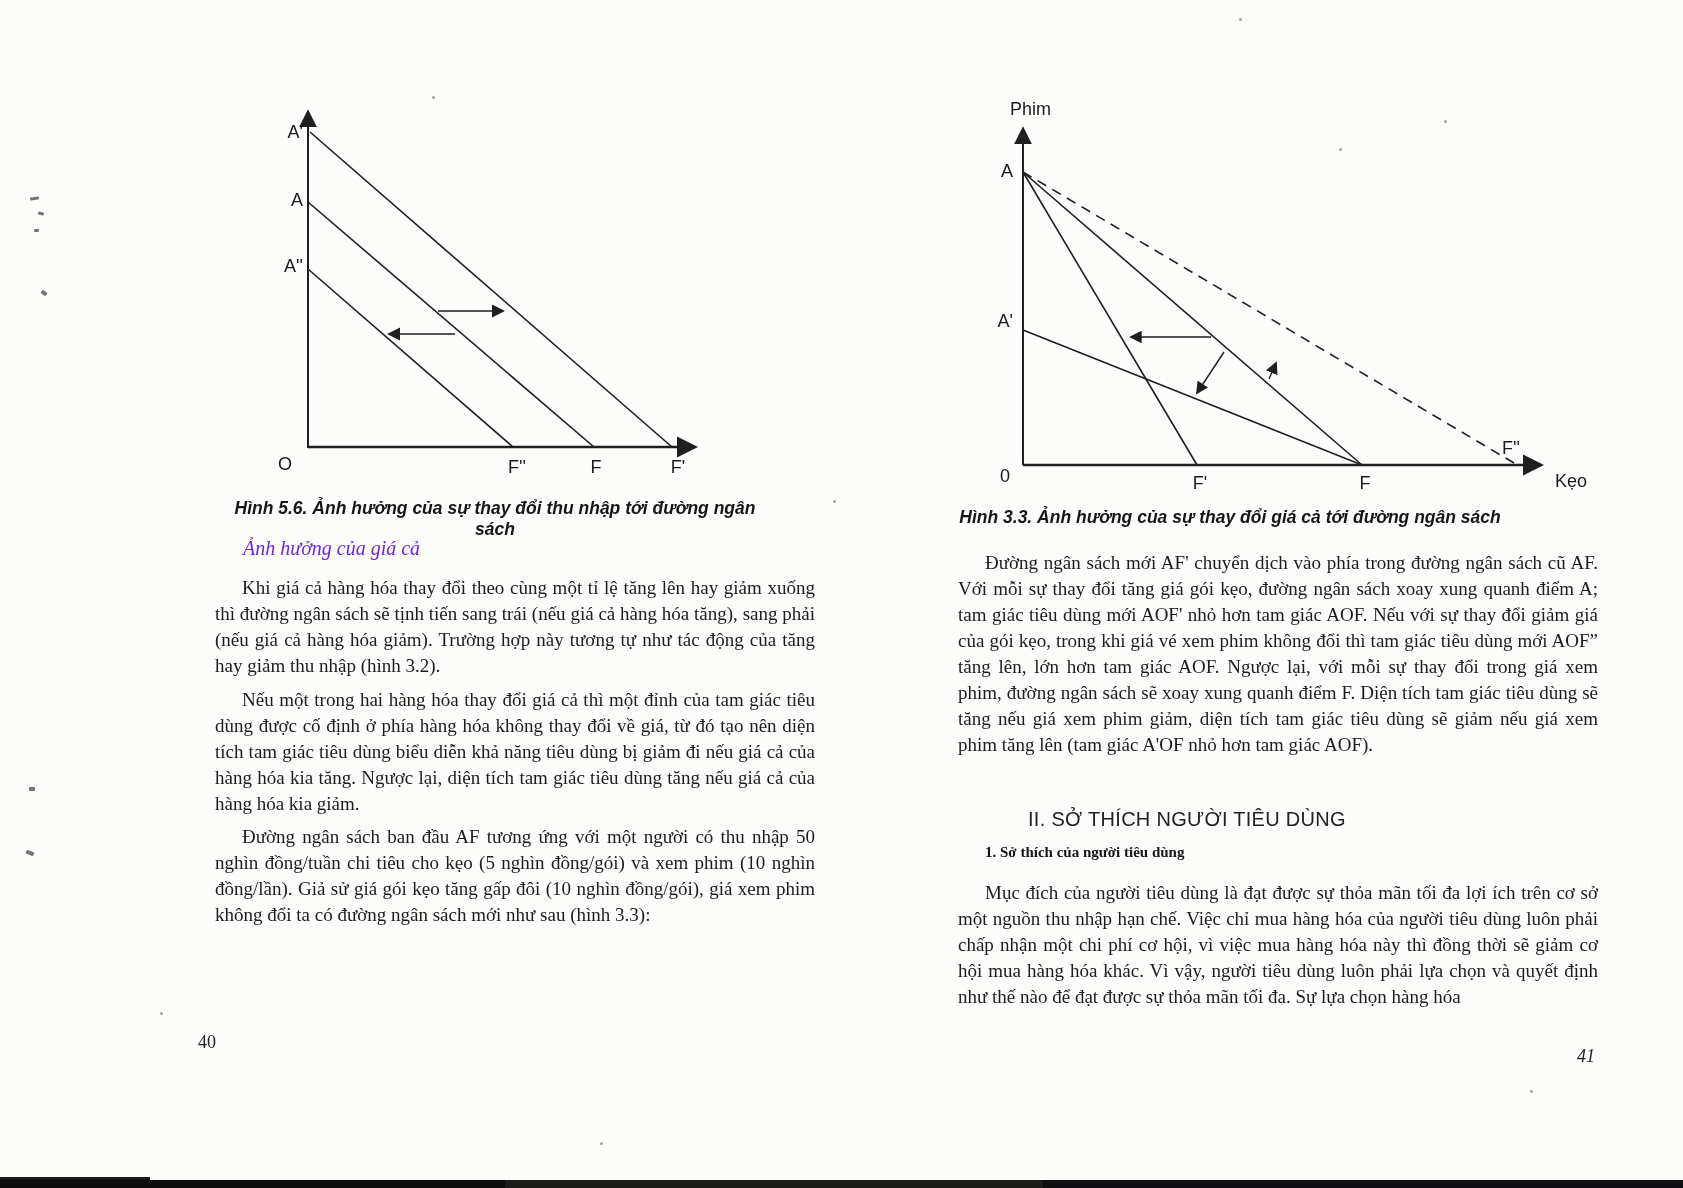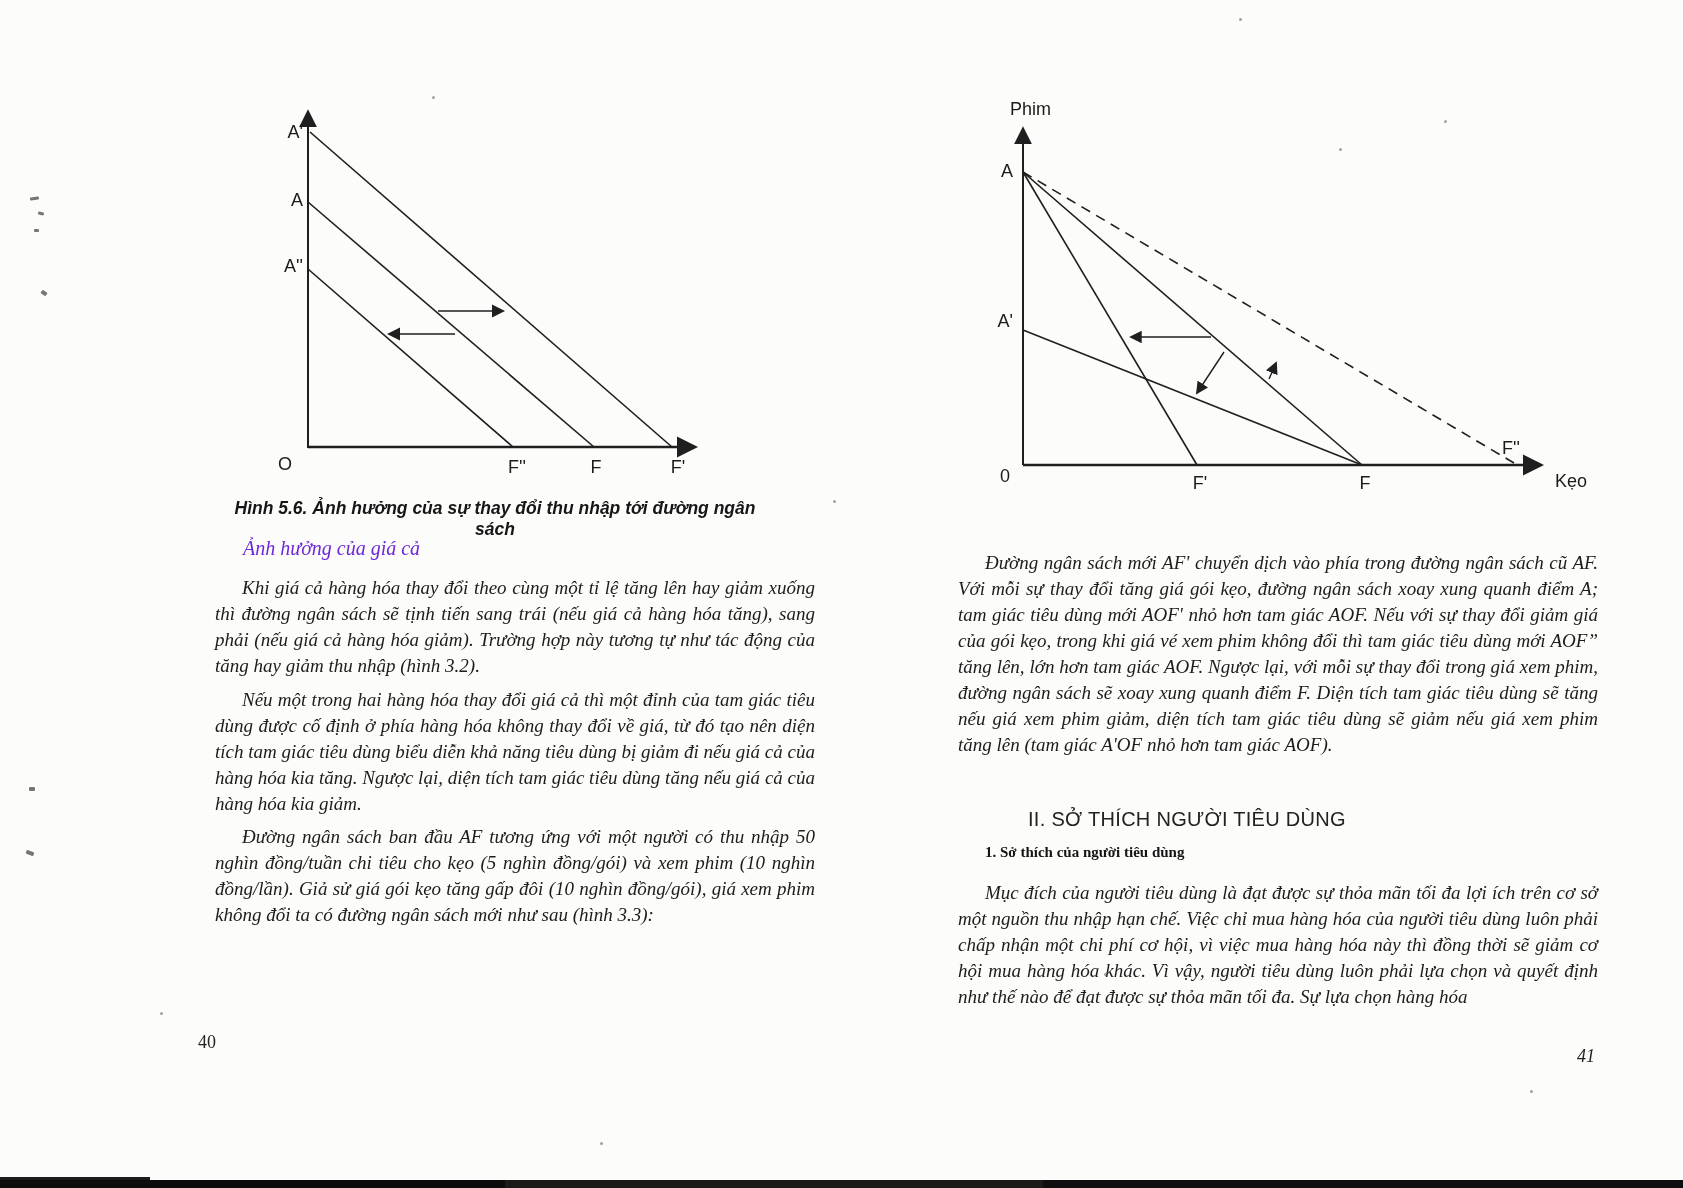--- a/index.html
+++ b/index.html
@@ -11,21 +11,21 @@
     font-family:"Liberation Serif", serif;
     color:#1c1c1c;
   }
   .par{
     position:absolute;
     font-size:19px;
     line-height:26px;
     text-align:justify;
     color:#1c1c1c;
   }
-  .indent{text-indent:27px;font-style:italic;}
+  .indent{text-indent:27px;}
   .caption{
     position:absolute;
     font-family:"Liberation Sans", sans-serif;
     font-style:italic;
     font-weight:bold;
     font-size:17.5px;
     text-align:center;
     color:#161616;
   }
   .subheading{
@@ -130,20 +130,21 @@
     <text x="85" y="30">Phim</text>
     <text x="88" y="92" text-anchor="end">A</text>
     <text x="88" y="242" text-anchor="end">A'</text>
     <text x="80" y="397" text-anchor="middle">0</text>
     <text x="275" y="404" text-anchor="middle">F'</text>
     <text x="440" y="404" text-anchor="middle">F</text>
     <text x="586" y="369" text-anchor="middle">F''</text>
     <text x="630" y="402">Kẹo</text>
   </svg>
 
+  <div class="caption" style="left:935px;top:507px;width:590px;">Hình 3.3. Ảnh hưởng của sự thay đổi giá cả tới đường ngân sách</div>
 
   <div class="par indent" style="left:958px;top:550px;width:640px;">Đường ngân sách mới AF' chuyển dịch vào phía trong đường ngân sách cũ AF. Với mỗi sự thay đổi tăng giá gói kẹo, đường ngân sách xoay xung quanh điểm A; tam giác tiêu dùng mới AOF' nhỏ hơn tam giác AOF. Nếu với sự thay đổi giảm giá của gói kẹo, trong khi giá vé xem phim không đổi thì tam giác tiêu dùng mới AOF” tăng lên, lớn hơn tam giác AOF. Ngược lại, với mỗi sự thay đổi trong giá xem phim, đường ngân sách sẽ xoay xung quanh điểm F. Diện tích tam giác tiêu dùng sẽ tăng nếu giá xem phim giảm, diện tích tam giác tiêu dùng sẽ giảm nếu giá xem phim tăng lên (tam giác A'OF nhỏ hơn tam giác AOF).</div>
 
   <div class="sec-heading" style="left:1028px;top:808px;">II. SỞ THÍCH NGƯỜI TIÊU DÙNG</div>
 
   <div class="subsec-heading" style="left:985px;top:844px;">1. Sở thích của người tiêu dùng</div>
 
   <div class="par indent" style="left:958px;top:880px;width:640px;">Mục đích của người tiêu dùng là đạt được sự thỏa mãn tối đa lợi ích trên cơ sở một nguồn thu nhập hạn chế. Việc chỉ mua hàng hóa của người tiêu dùng luôn phải chấp nhận một chi phí cơ hội, vì việc mua hàng hóa này thì đồng thời sẽ giảm cơ hội mua hàng hóa khác. Vì vậy, người tiêu dùng luôn phải lựa chọn và quyết định như thế nào để đạt được sự thỏa mãn tối đa. Sự lựa chọn hàng hóa</div>
 
   <div class="pagenum" style="left:1577px;top:1046px;font-style:italic;">41</div>

